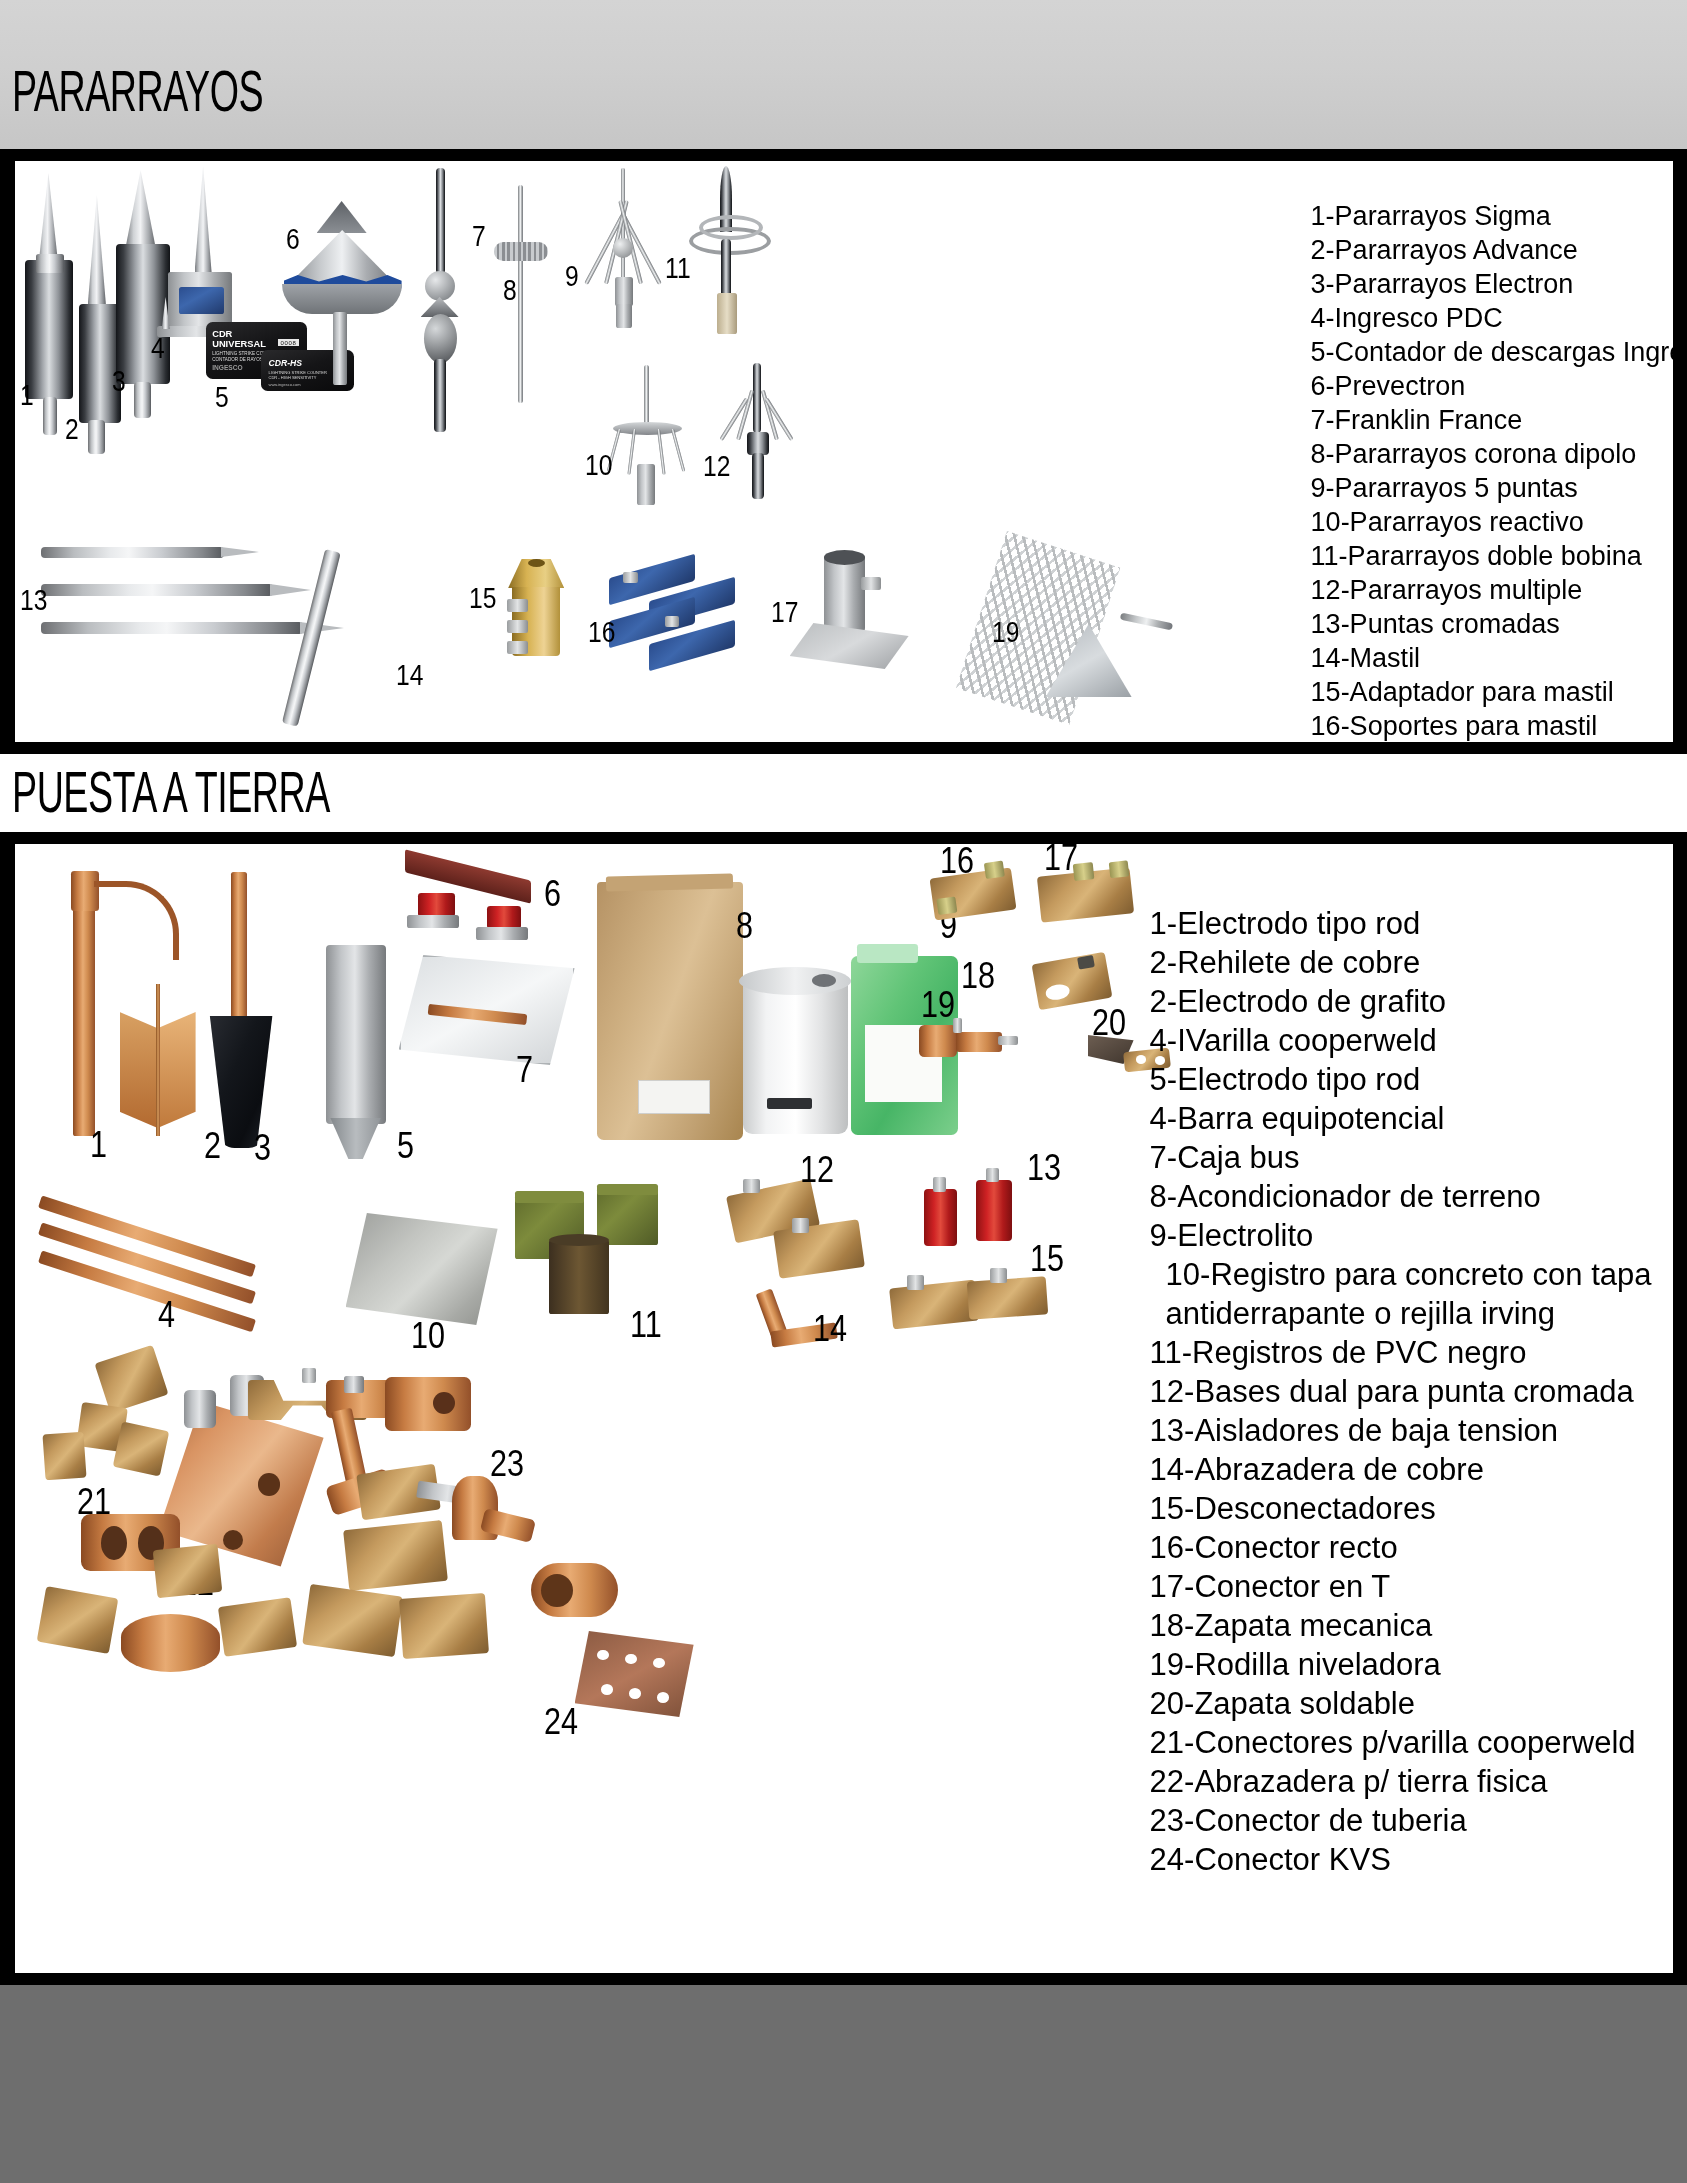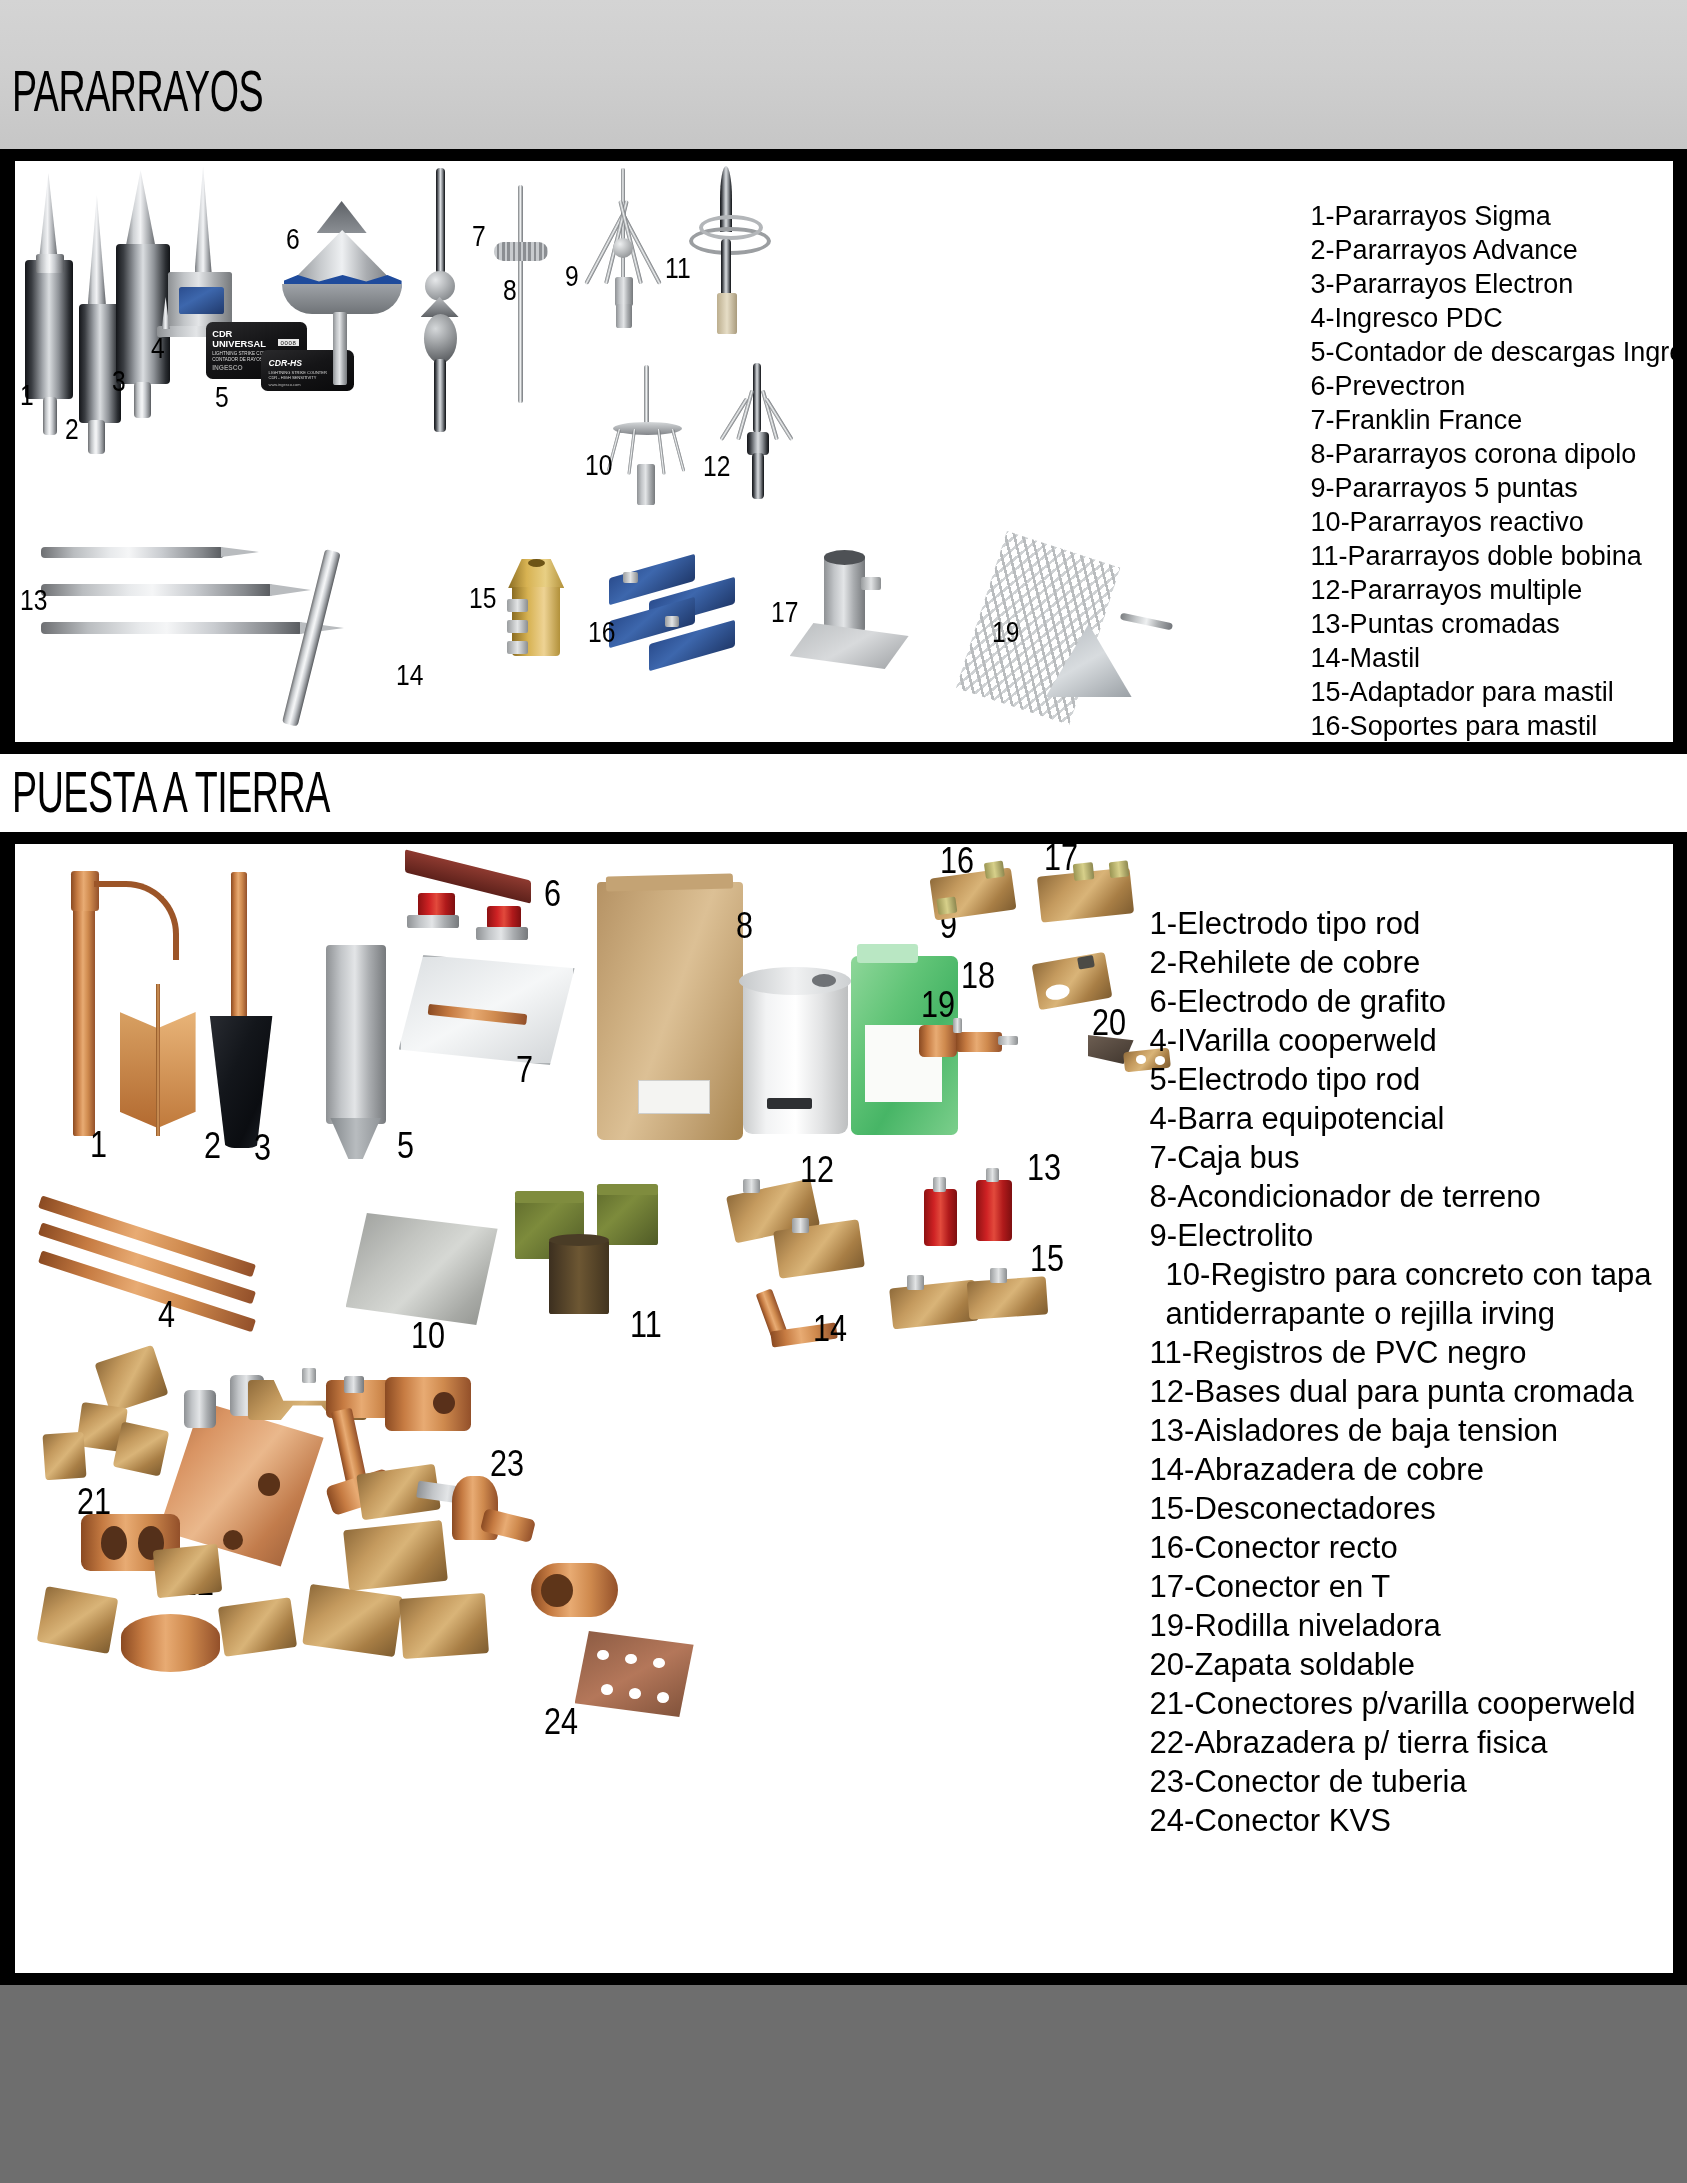--- a/index.html
+++ b/index.html
@@ -544,35 +544,36 @@
       <div style="position:absolute;left:78px;top:26.5px;width:12px;height:10.6px;background:#fff;border-radius:50%;"></div>
       <div style="position:absolute;left:26.5px;top:53px;width:12px;height:10.6px;background:#fff;border-radius:50%;"></div>
       <div style="position:absolute;left:54px;top:57px;width:12px;height:10.6px;background:#fff;border-radius:50%;"></div>
       <div style="position:absolute;left:82px;top:61px;width:12px;height:10.6px;background:#fff;border-radius:50%;"></div>
     </div>
     <div class="num big" style="left:529px;top:860px;">24</div>
 
     <div class="legend legend-2">
       <div>1-Electrodo tipo rod</div>
       <div>2-Rehilete de cobre</div>
-      <div>6-Electrodo de grafito</div>
+      <div>2-Electrodo de grafito</div>
       <div>4-IVarilla cooperweld</div>
       <div>5-Electrodo tipo rod</div>
       <div>4-Barra equipotencial</div>
       <div>7-Caja bus</div>
       <div>8-Acondicionador de terreno</div>
       <div>9-Electrolito</div>
       <div class="wrap">10-Registro para concreto con tapa antiderrapante o rejilla irving</div>
       <div>11-Registros de PVC negro</div>
       <div>12-Bases dual para punta cromada</div>
       <div>13-Aisladores de baja tension</div>
       <div>14-Abrazadera de cobre</div>
       <div>15-Desconectadores</div>
       <div>16-Conector recto</div>
       <div>17-Conector en T</div>
+      <div>18-Zapata mecanica</div>
       <div>19-Rodilla niveladora</div>
       <div>20-Zapata soldable</div>
       <div>21-Conectores p/varilla cooperweld</div>
       <div>22-Abrazadera p/ tierra fisica</div>
       <div>23-Conector de tuberia</div>
       <div>24-Conector KVS</div>
     </div>
 
   </div>
 </div>

